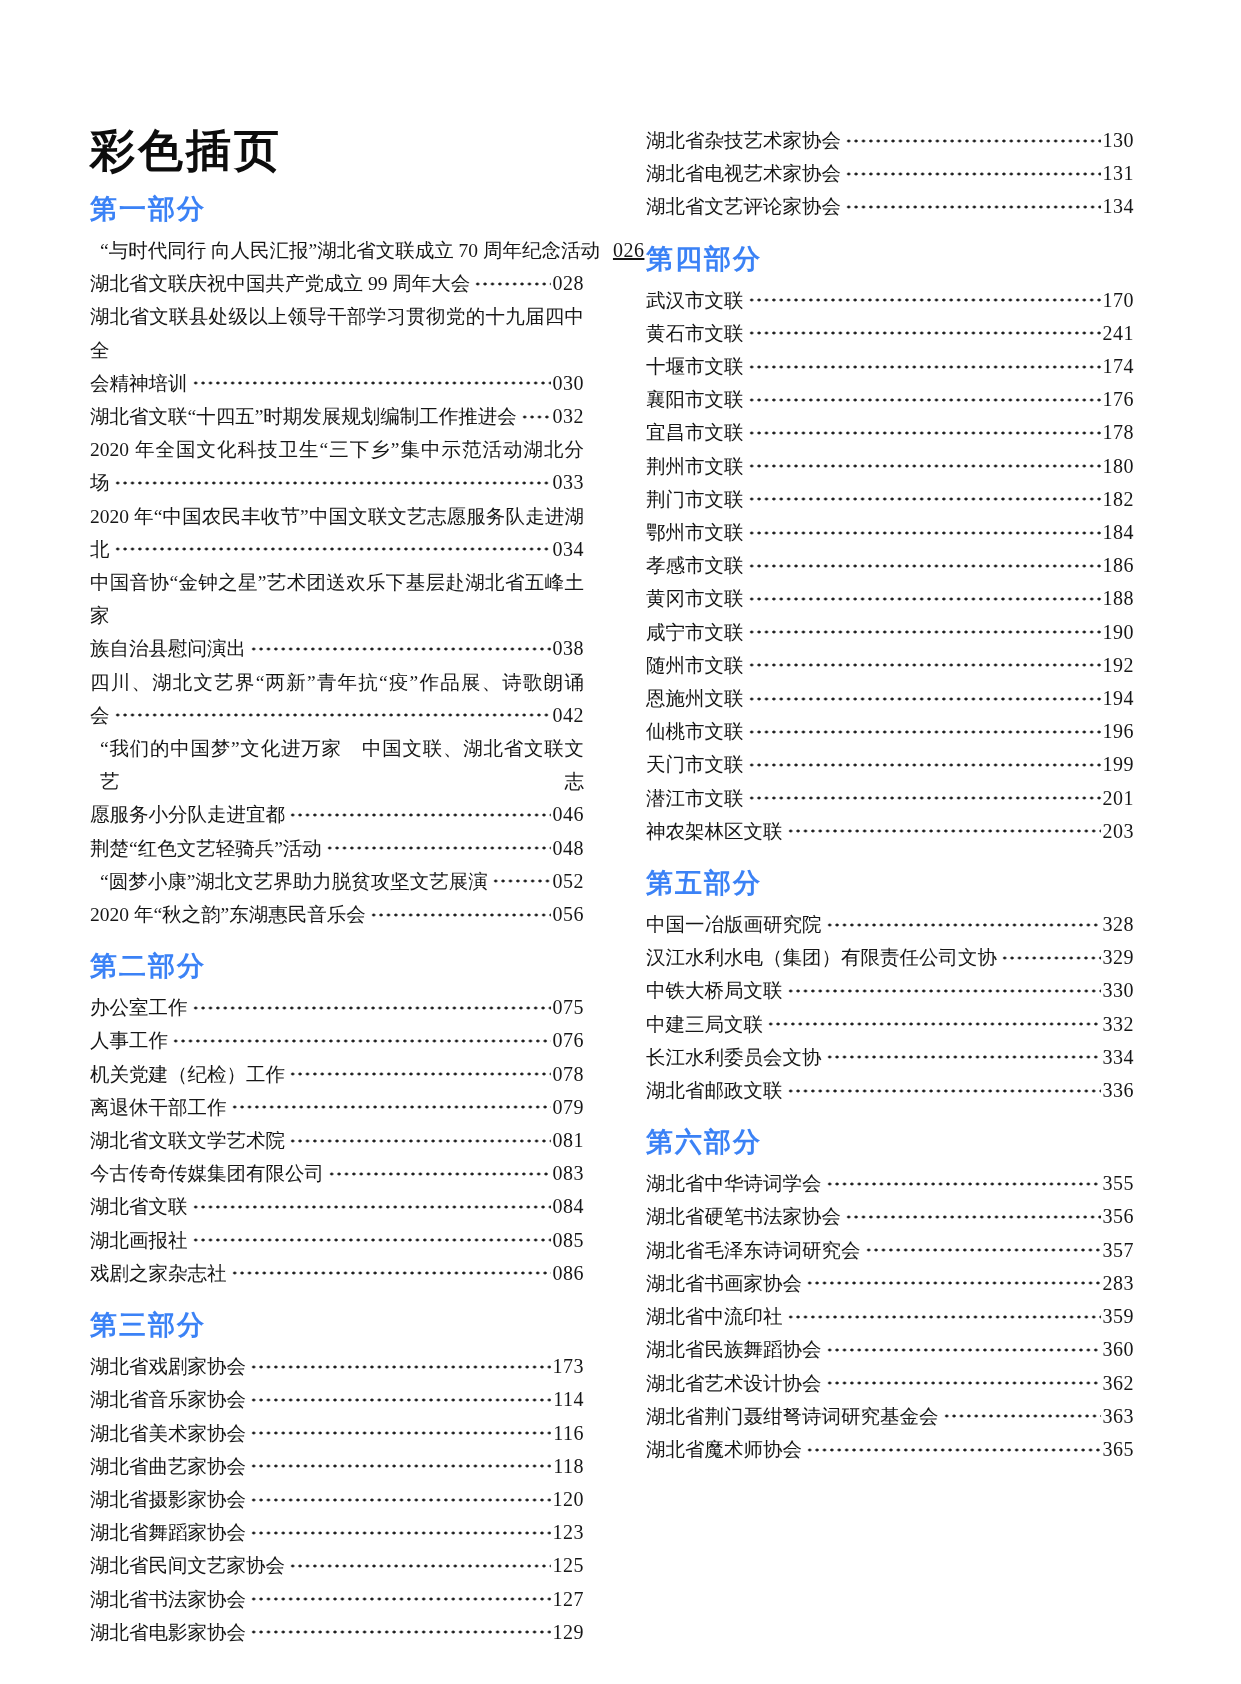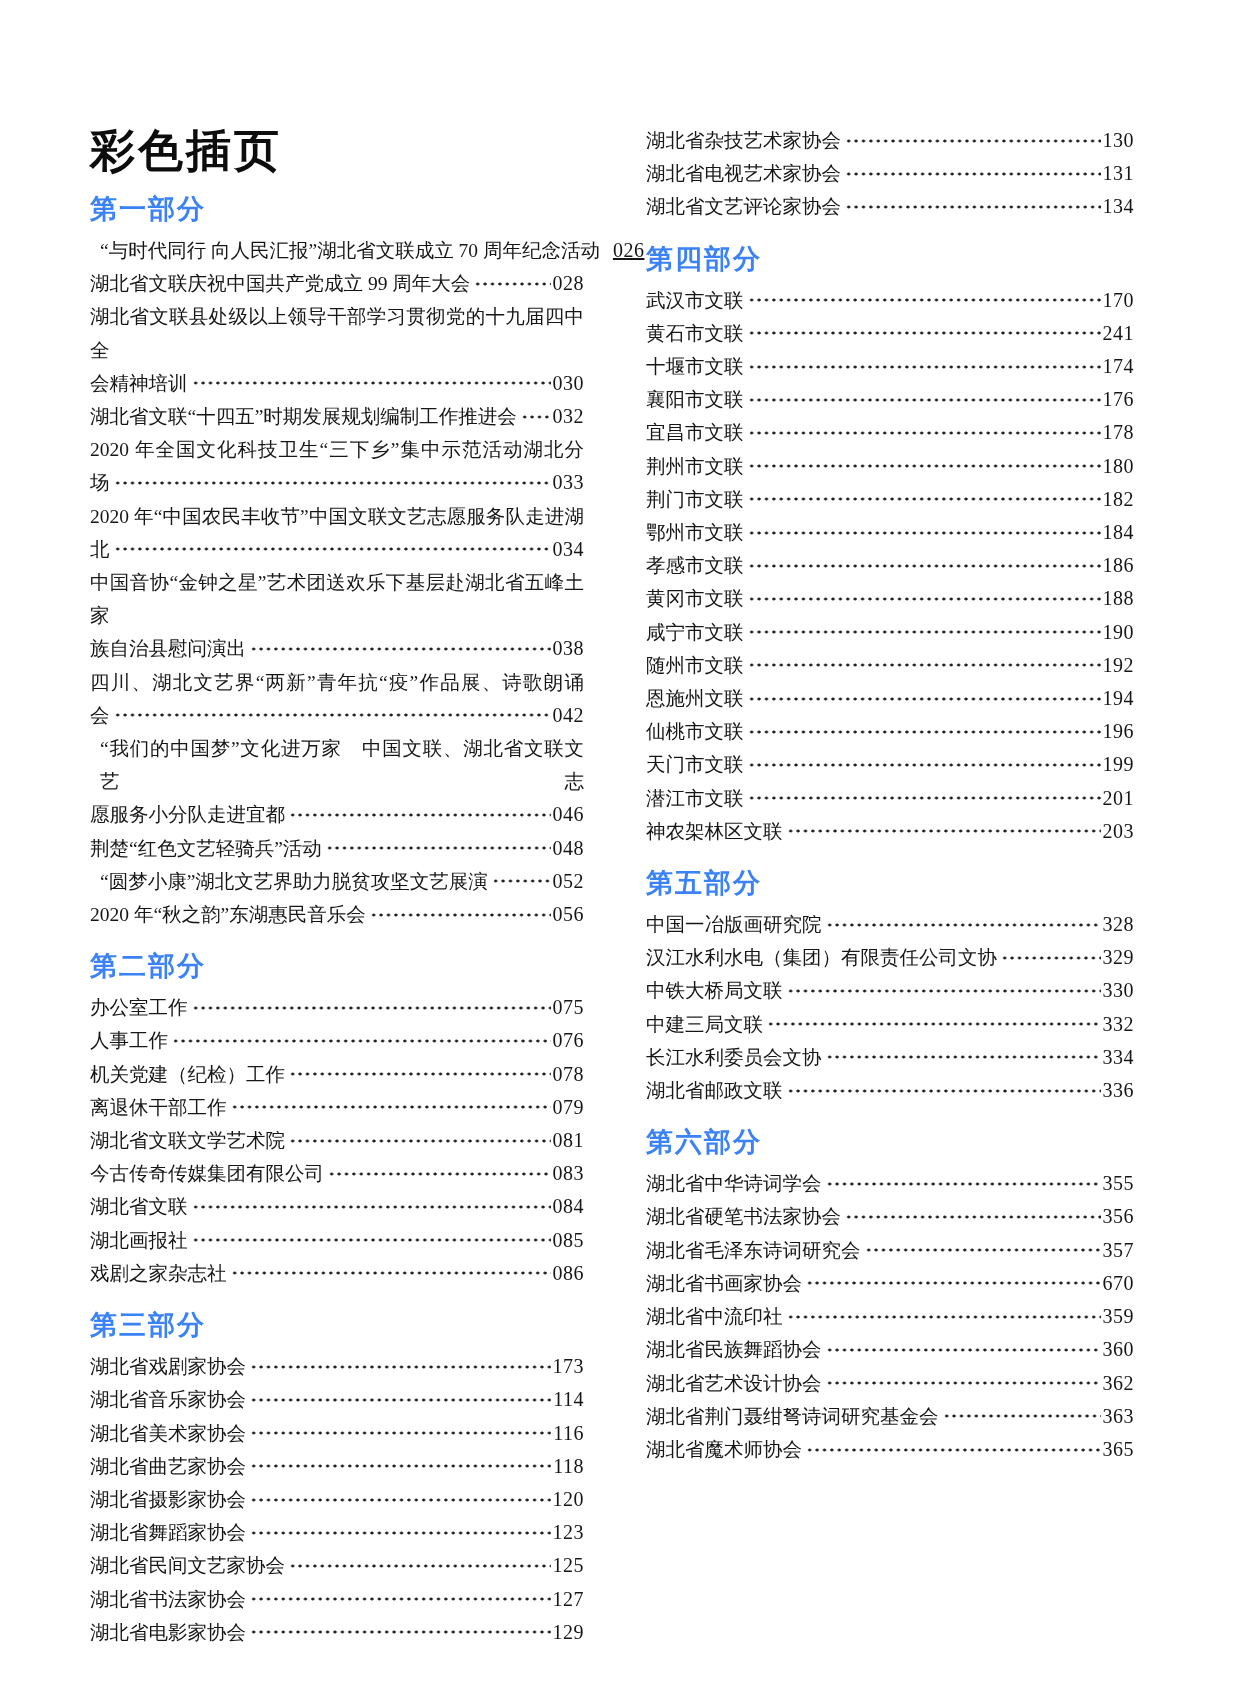--- a/index.html
+++ b/index.html
@@ -528,21 +528,21 @@
             <div class="toc-line">
               <span class="toc-text">湖北省毛泽东诗词研究会</span>
               <span class="dots"></span>
               <span class="pagenum">357</span>
             </div>
           </div>
           <div class="toc-entry">
             <div class="toc-line">
               <span class="toc-text">湖北省书画家协会</span>
               <span class="dots"></span>
-              <span class="pagenum">670</span>
+              <span class="pagenum">283</span>
             </div>
           </div>
           <div class="toc-entry">
             <div class="toc-line">
               <span class="toc-text">湖北省中流印社</span>
               <span class="dots"></span>
               <span class="pagenum">359</span>
             </div>
           </div>
           <div class="toc-entry">

